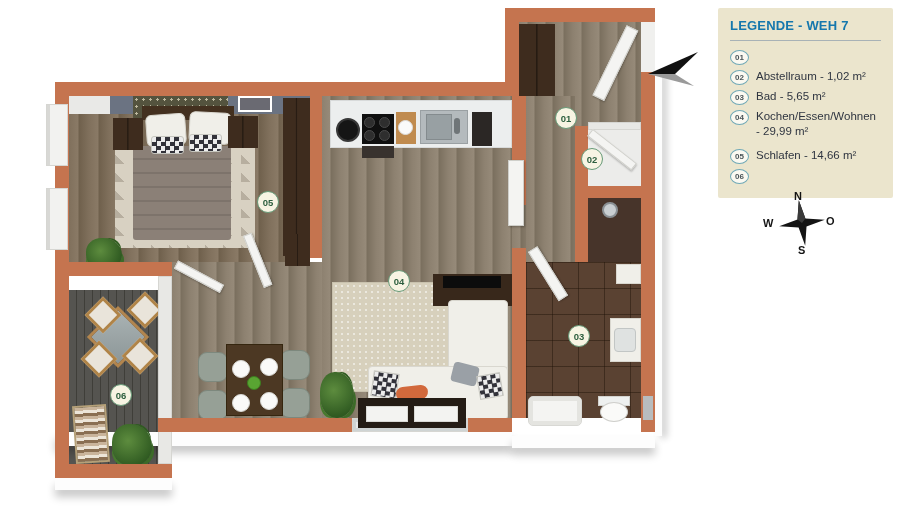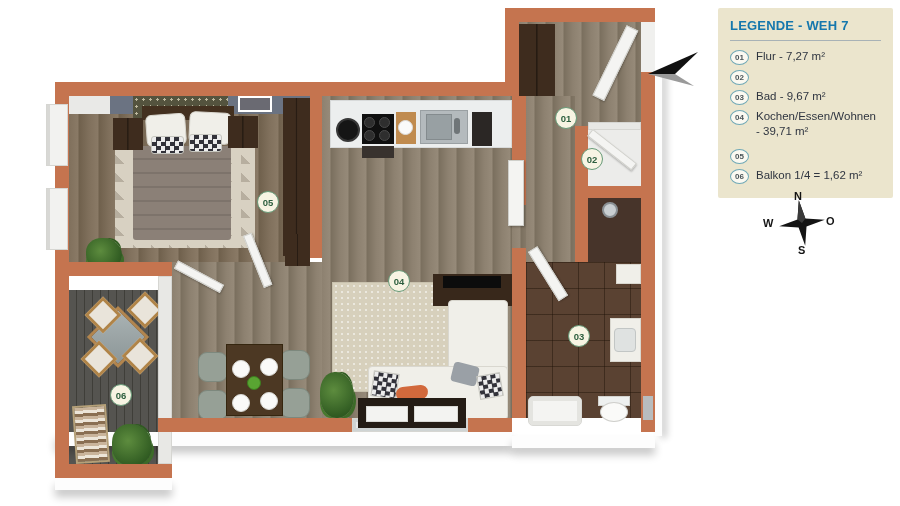--- a/index.html
+++ b/index.html
@@ -299,41 +299,41 @@
   <div class="badge" id="b03">03</div>
   <div class="badge" id="b04">04</div>
   <div class="badge" id="b05">05</div>
   <div class="badge" id="b06">06</div>
 
   <div class="el" id="legend">
     <div id="legend-title">LEGENDE - WEH 7</div>
     <hr id="legend-divider">
     <div class="lrow">
       <span class="lbadge">01</span>
-      <span class="llabel">Flur - 7,27 m²</span>
     </div>
     <div class="lrow">
       <span class="lbadge">02</span>
+      <span class="llabel">Abstellraum - 1,02 m²</span>
     </div>
     <div class="lrow">
       <span class="lbadge">03</span>
-      <span class="llabel">Bad - 9,67 m²</span>
+      <span class="llabel">Bad - 5,65 m²</span>
     </div>
     <div class="lrow">
       <span class="lbadge">04</span>
       <span class="llabel">Kochen/Essen/Wohnen
-- 39,71 m²</span>
+- 29,99 m²</span>
     </div>
     <div class="lgap"></div>
     <div class="lrow">
       <span class="lbadge">05</span>
+      <span class="llabel">Schlafen - 14,66 m²</span>
     </div>
     <div class="lrow">
       <span class="lbadge">06</span>
-      <span class="llabel">Balkon 1/4 = 1,62 m²</span>
     </div>
   </div>
 
   <svg class="el" id="compass-star" width="48" height="48" viewBox="0 0 48 48">
     <g transform="rotate(-8 24 24)">
       <polygon points="24,1 28,20 47,24 28,28 24,47 20,28 1,24 20,20" fill="#141414"></polygon>
       <polygon points="24,1 28,20 24,24 20,20" fill="#3a3a3a"></polygon>
     </g>
   </svg>
   <span class="cletter" id="cl-n">N</span>

